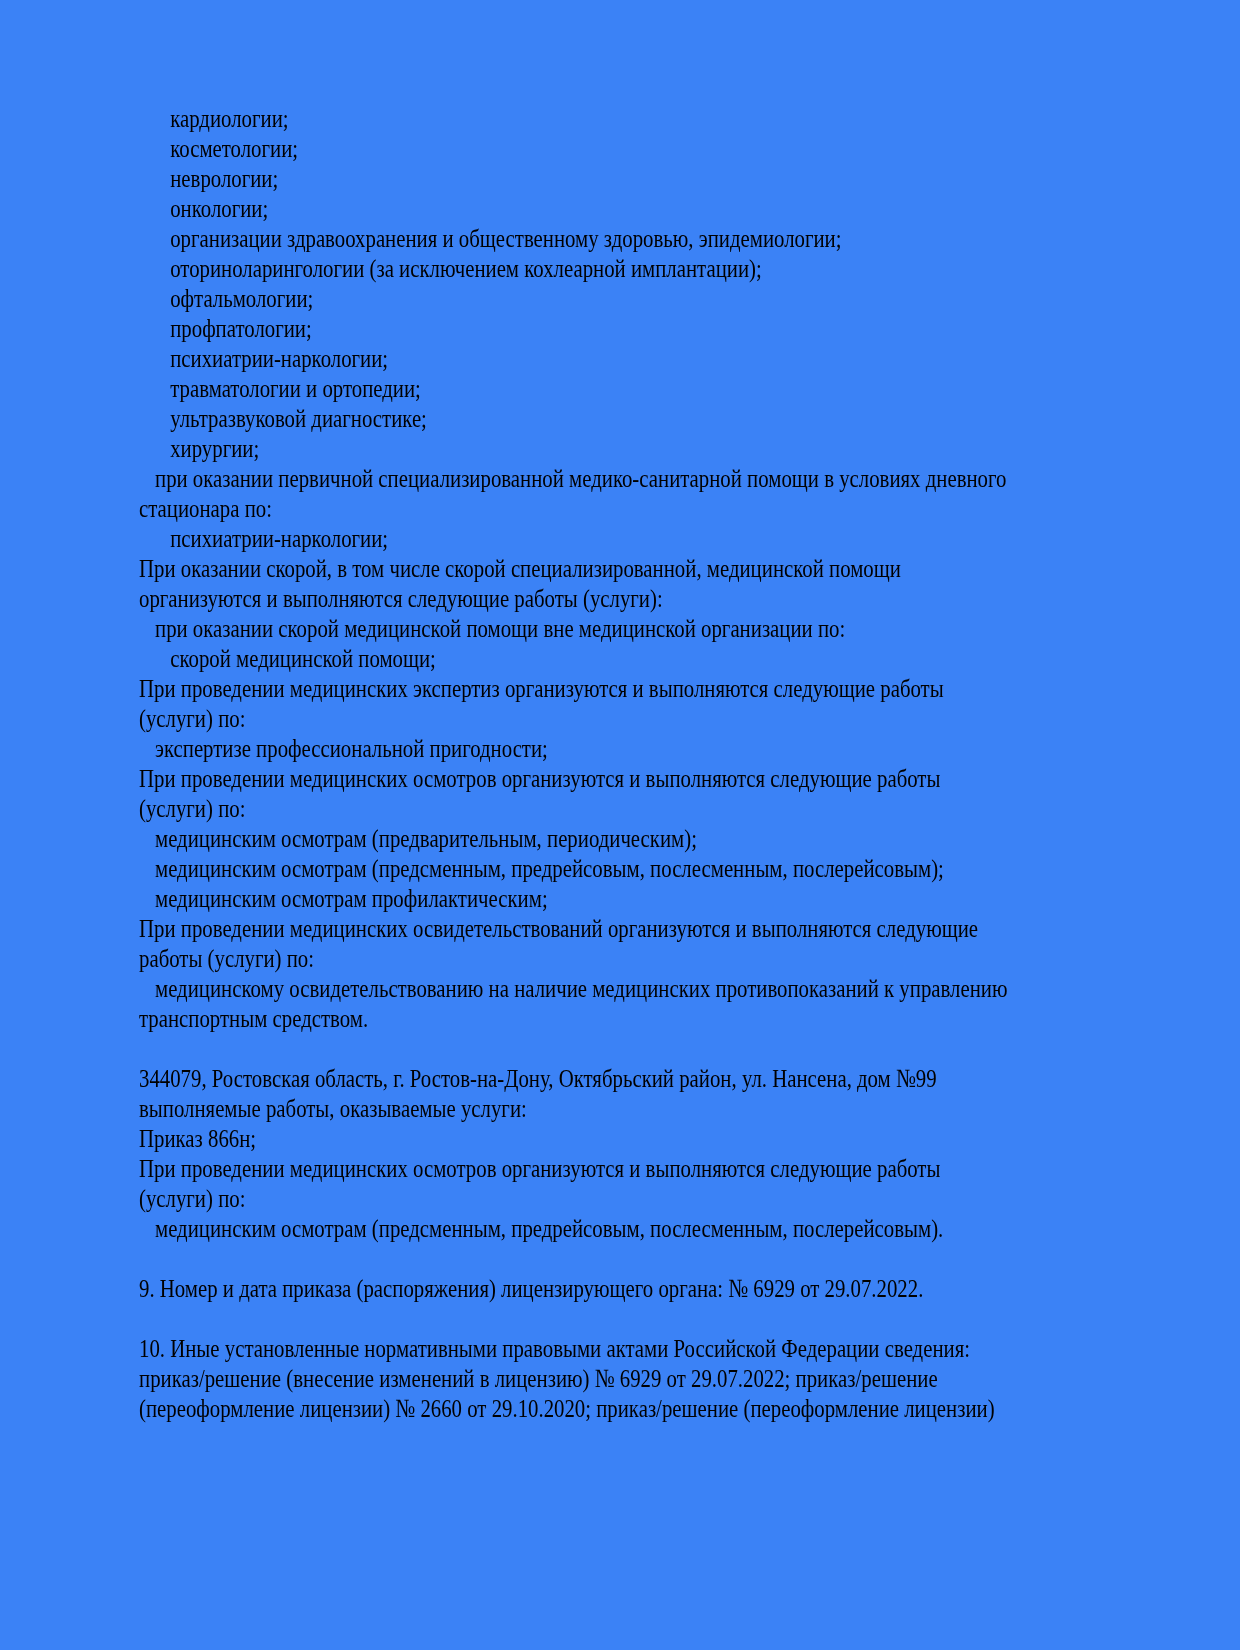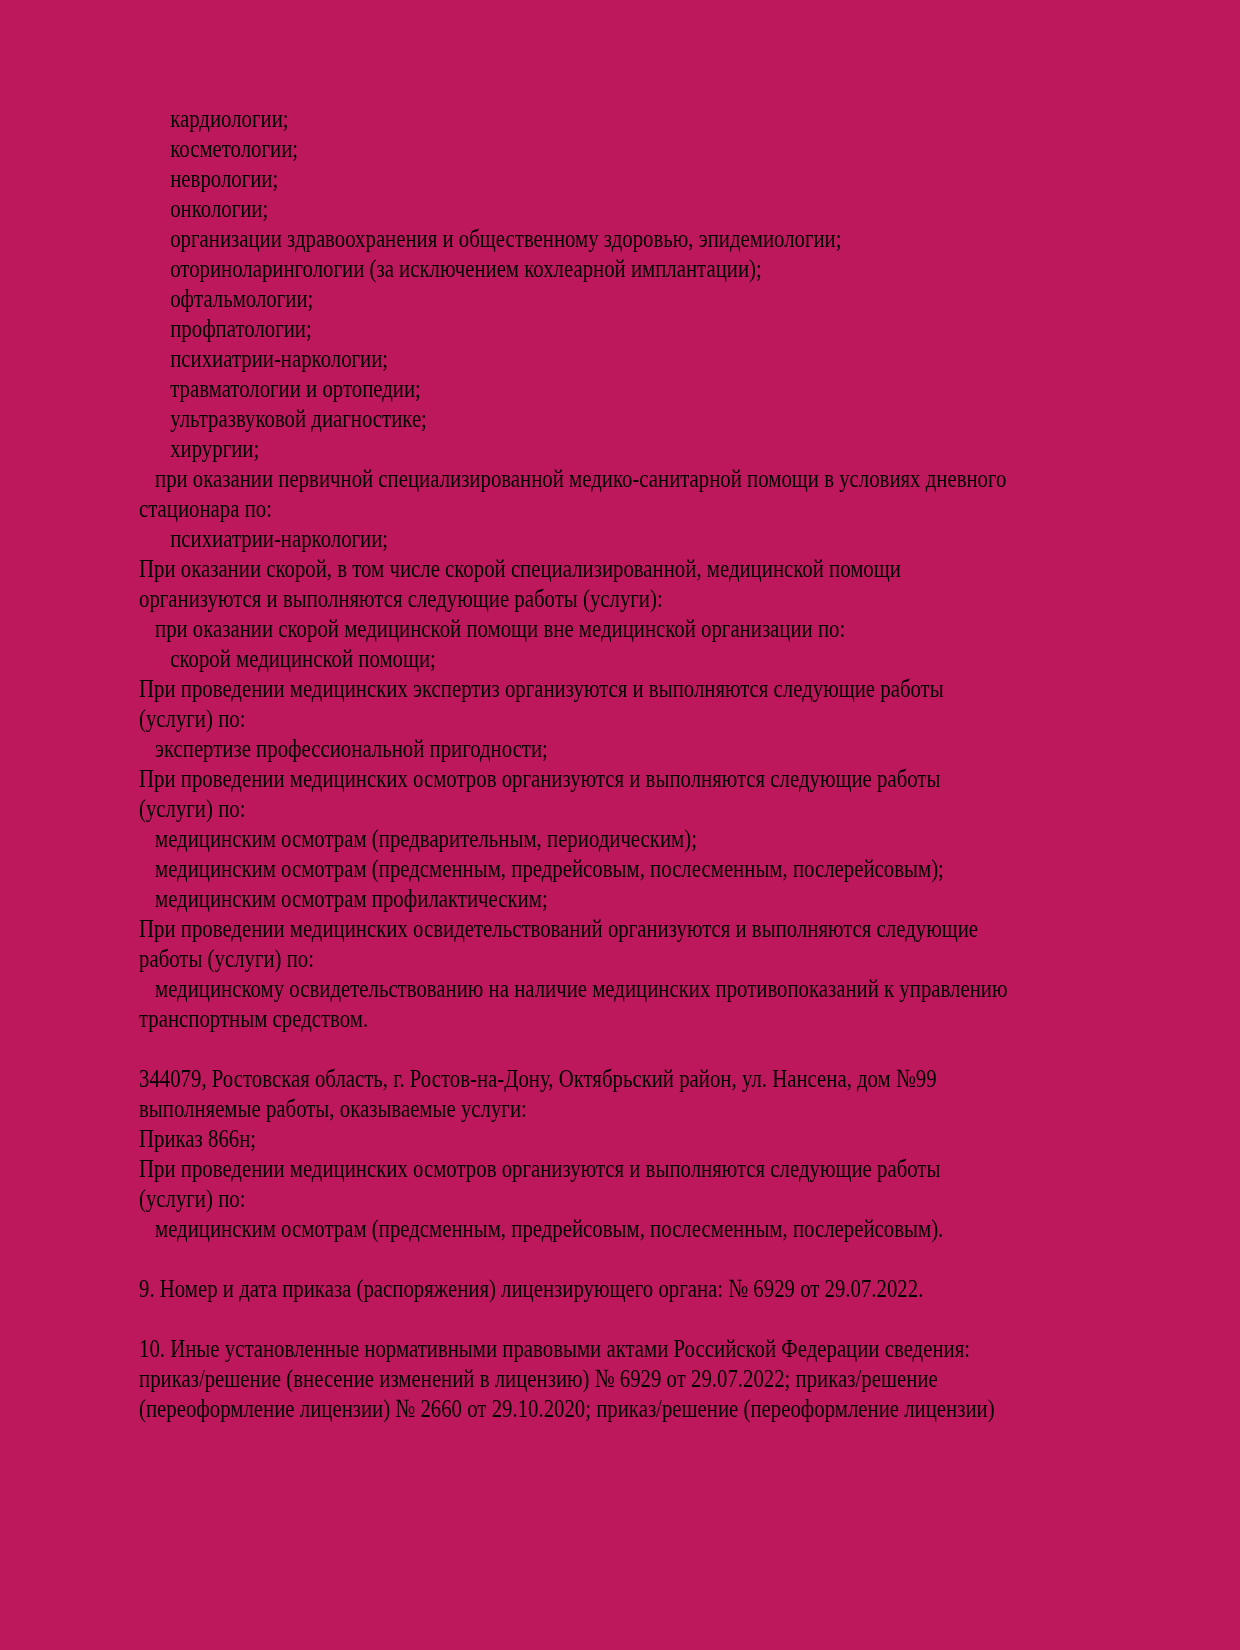--- a/index.html
+++ b/index.html
@@ -11,21 +11,21 @@
     position: relative;
     width: 1240px;
     height: 1650px;
     font-family: "Liberation Serif", "DejaVu Serif", serif;
   }
   .page {
     position: absolute;
     left: 0; top: 0;
     width: 1240px;
     height: 1650px;
-    background: #be185d;
+    background: #3b82f6;
     overflow: hidden;
   }
   
   .doc-text {
     position: absolute;
     left: 139px;
     top: 104px;
     width: 1370px;
     font-size: 26px;
     line-height: 30px;

